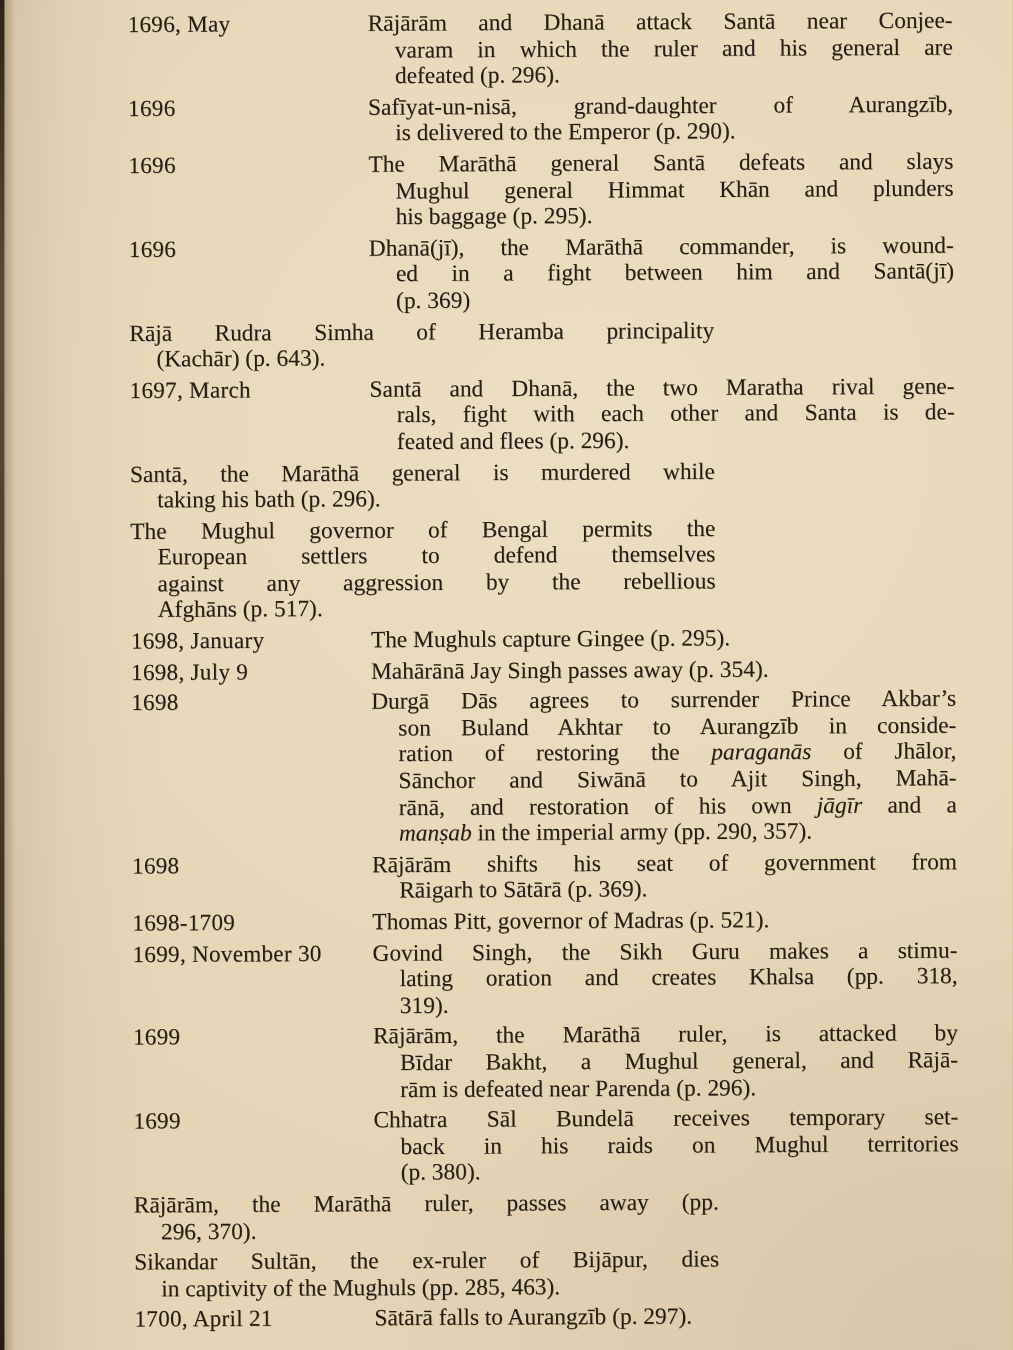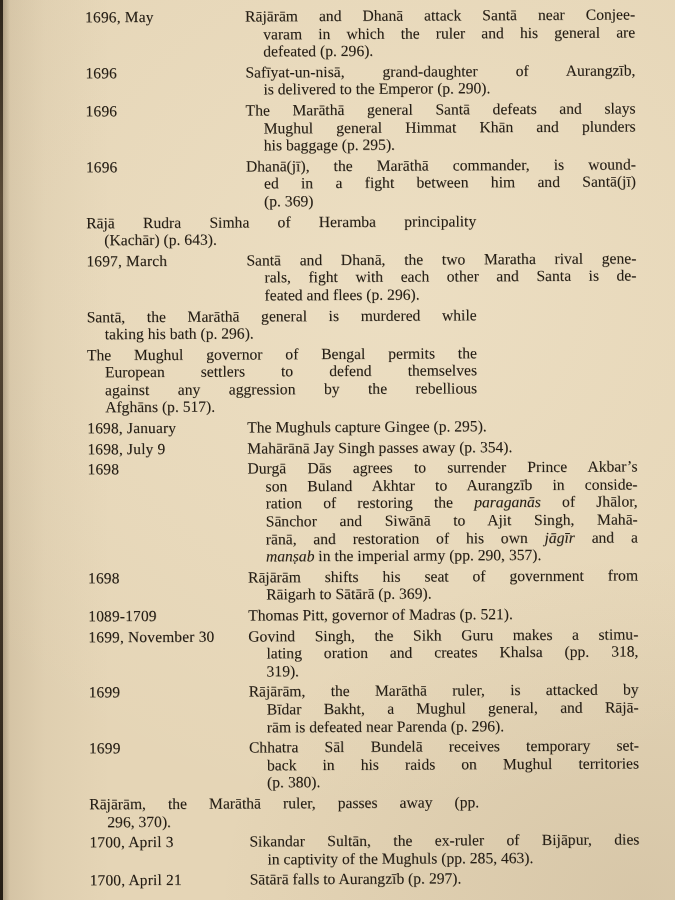--- a/index.html
+++ b/index.html
@@ -164,21 +164,21 @@
         </div>
       </div>
       <div class="row">
         <div class="date">1698</div>
         <div class="event">
           <div class="line">Rājārām shifts his seat of government from</div>
           <div class="line">Rāigarh to Sātārā (p. 369).</div>
         </div>
       </div>
       <div class="row">
-        <div class="date">1089-1709</div>
+        <div class="date">1698-1709</div>
         <div class="event">
           <div class="line">Thomas Pitt, governor of Madras (p. 521).</div>
         </div>
       </div>
       <div class="row">
         <div class="date">1699, November 30</div>
         <div class="event">
           <div class="line">Govind Singh, the Sikh Guru makes a stimu-</div>
           <div class="line">lating oration and creates Khalsa (pp. 318,</div>
           <div class="line">319).</div>
@@ -200,21 +200,20 @@
           <div class="line">(p. 380).</div>
         </div>
       </div>
       <div class="row">
         <div class="event">
           <div class="line">Rājārām, the Marāthā ruler, passes away (pp.</div>
           <div class="line">296, 370).</div>
         </div>
       </div>
       <div class="row">
-        <div class="date">1700, April 3</div>
         <div class="event">
           <div class="line">Sikandar Sultān, the ex-ruler of Bijāpur, dies</div>
           <div class="line">in captivity of the Mughuls (pp. 285, 463).</div>
         </div>
       </div>
       <div class="row">
         <div class="date">1700, April 21</div>
         <div class="event">
           <div class="line">Sātārā falls to Aurangzīb (p. 297).</div>
         </div>

